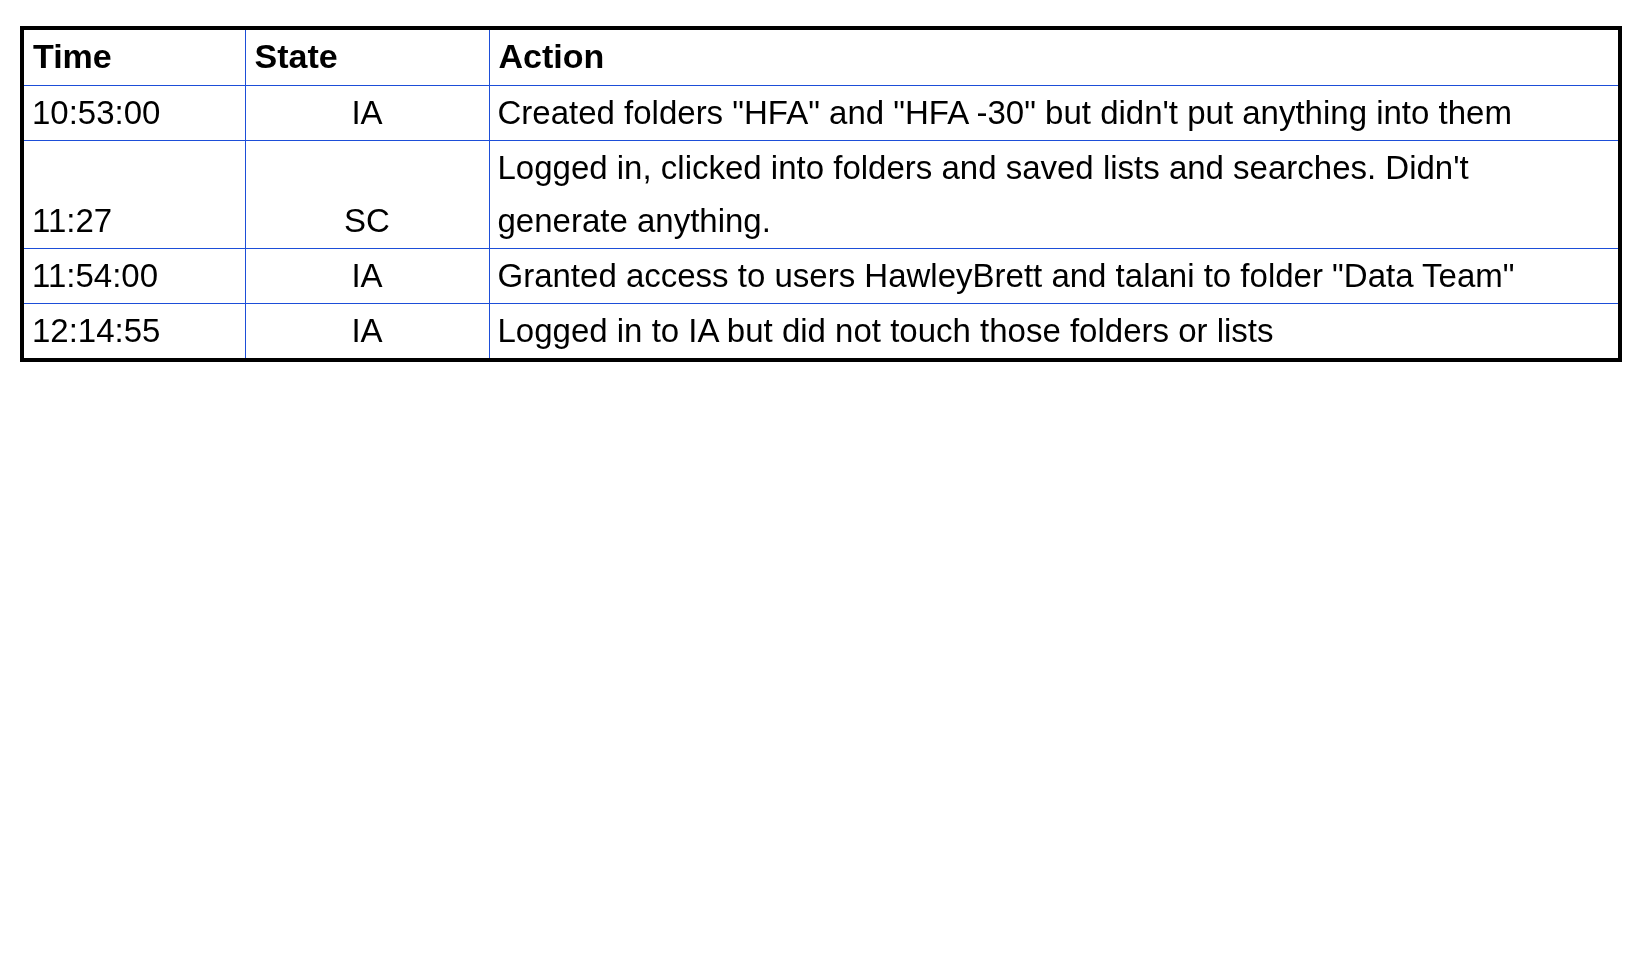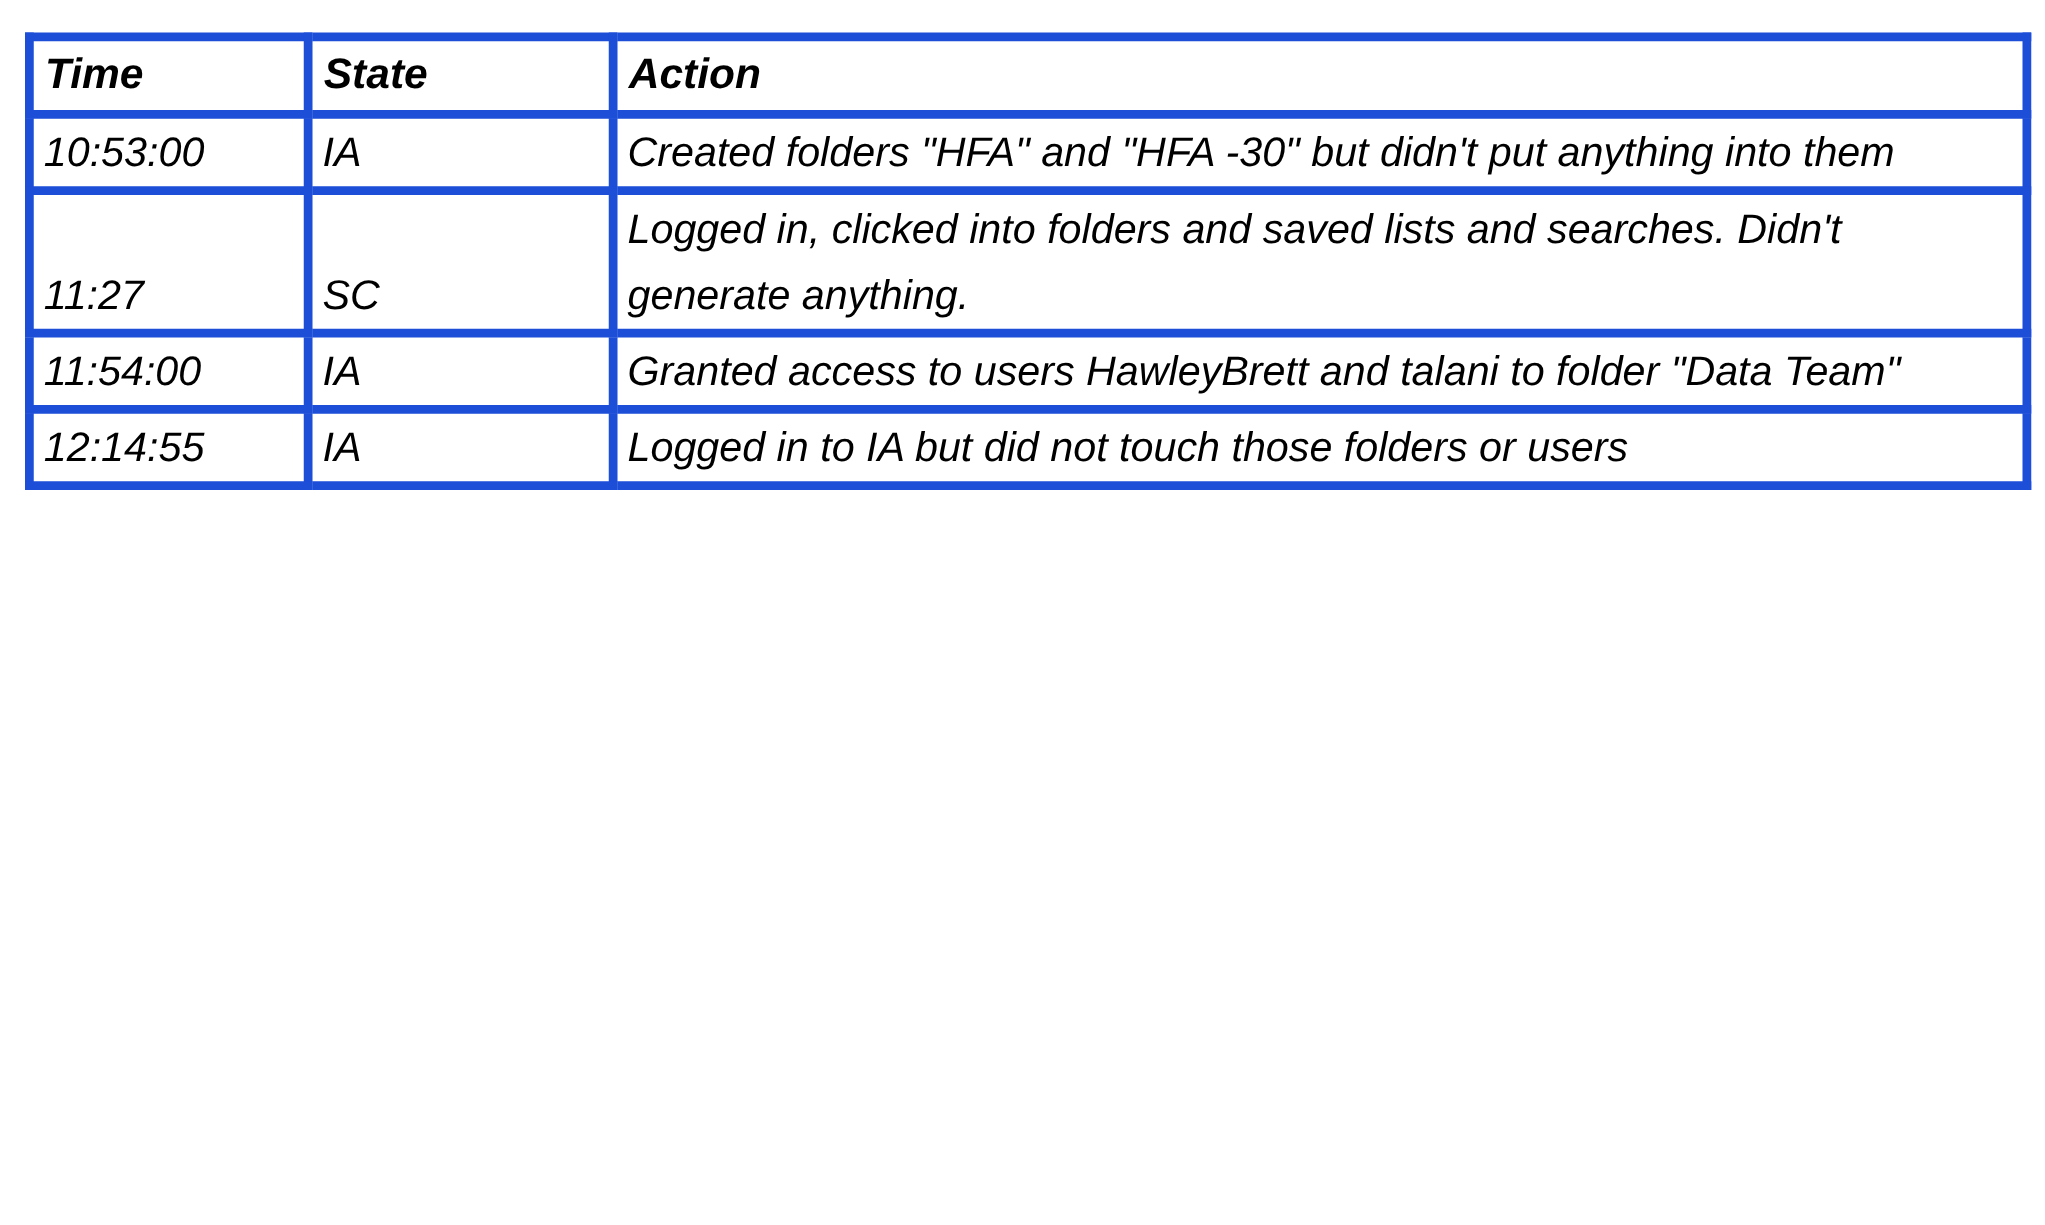--- a/index.html
+++ b/index.html
@@ -21,47 +21,46 @@
     border-collapse: collapse;
     table-layout: fixed;
     width: 1598px;
     border: 4px solid #000000;
     background: #ffffff;
   }
   col.c-time   { width: 223px; }
   col.c-state  { width: 244px; }
   col.c-action { width: 1131px; }
   th, td {
-    border: 7px solid #1d4ed8;
+    border: 1px solid #1d4ed8;
     font-size: 33px;
     line-height: 53px;
     color: #000000;
     overflow: hidden;
     word-wrap: break-word;
-    font-style: italic;
   }
   thead th {
     font-weight: 700;
     text-align: left;
     vertical-align: middle;
     height: 42px;
     padding: 0 8px 2px 9px;
     font-size: 34px;
   }
   tbody td {
     vertical-align: bottom;
     height: 53px;
     padding: 0 8px 1px 8px;
   }
   td.time {
     text-align: left;
     padding-right: 9px;
   }
   td.state {
-    text-align: left;
+    text-align: center;
   }
   td.action {
     text-align: left;
     padding-right: 44px;
   }
 </style>
 </head>
 <body>
 
 <div class="page">
@@ -100,17 +99,17 @@
 
   <tr>
     <td class="time">11:54:00</td>
     <td class="state">IA</td>
     <td class="action">Granted access to users HawleyBrett and talani to folder "Data Team"</td>
   </tr>
 
   <tr>
     <td class="time">12:14:55</td>
     <td class="state">IA</td>
-    <td class="action">Logged in to IA but did not touch those folders or users</td>
+    <td class="action">Logged in to IA but did not touch those folders or lists</td>
   </tr>
 </tbody>
   </table>
 </div>
 
 </body></html>

